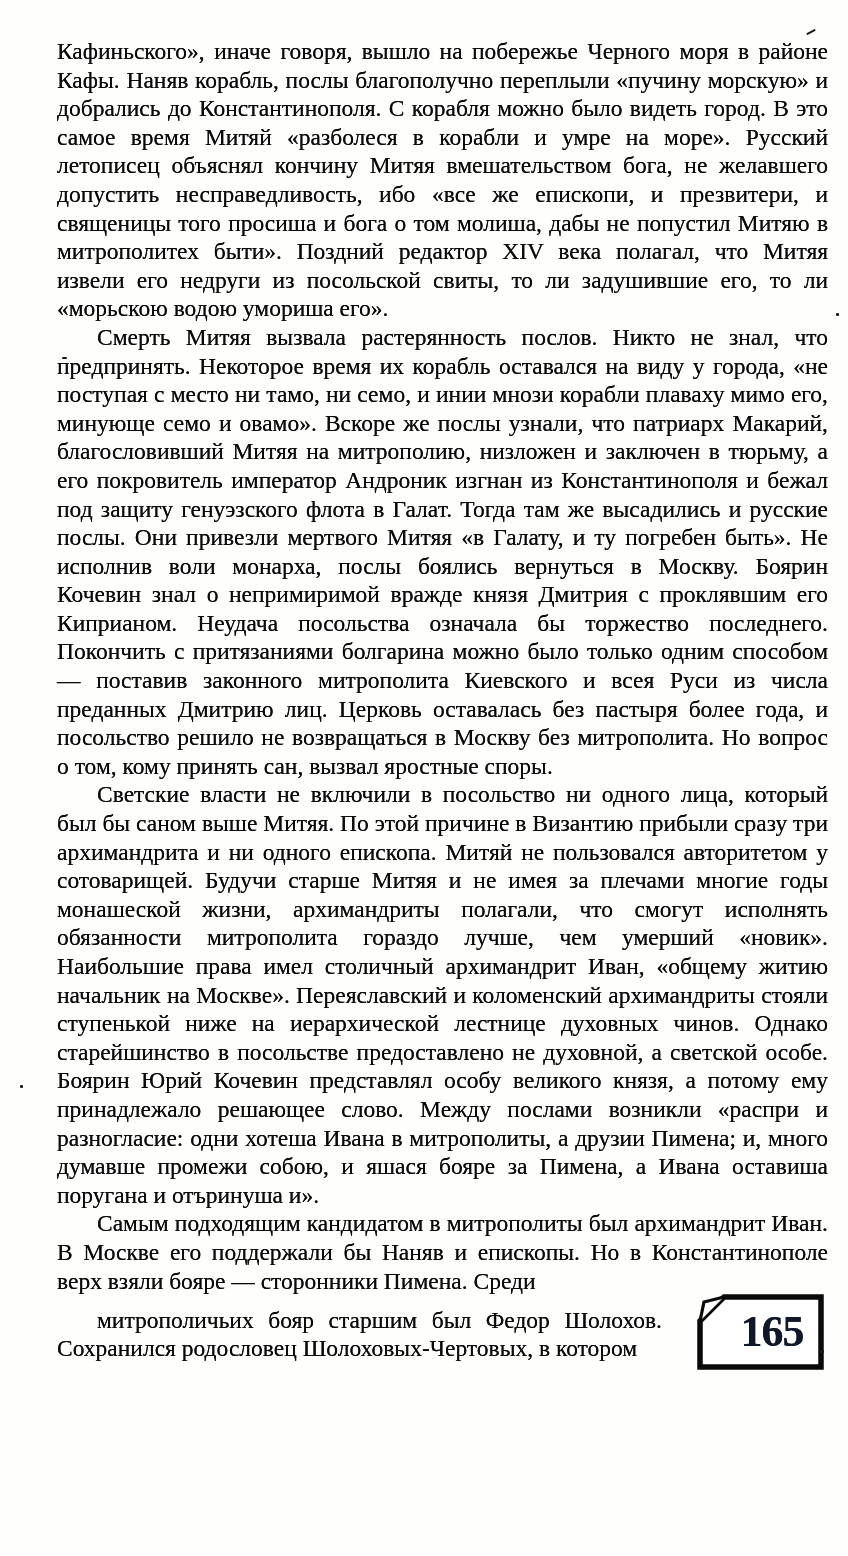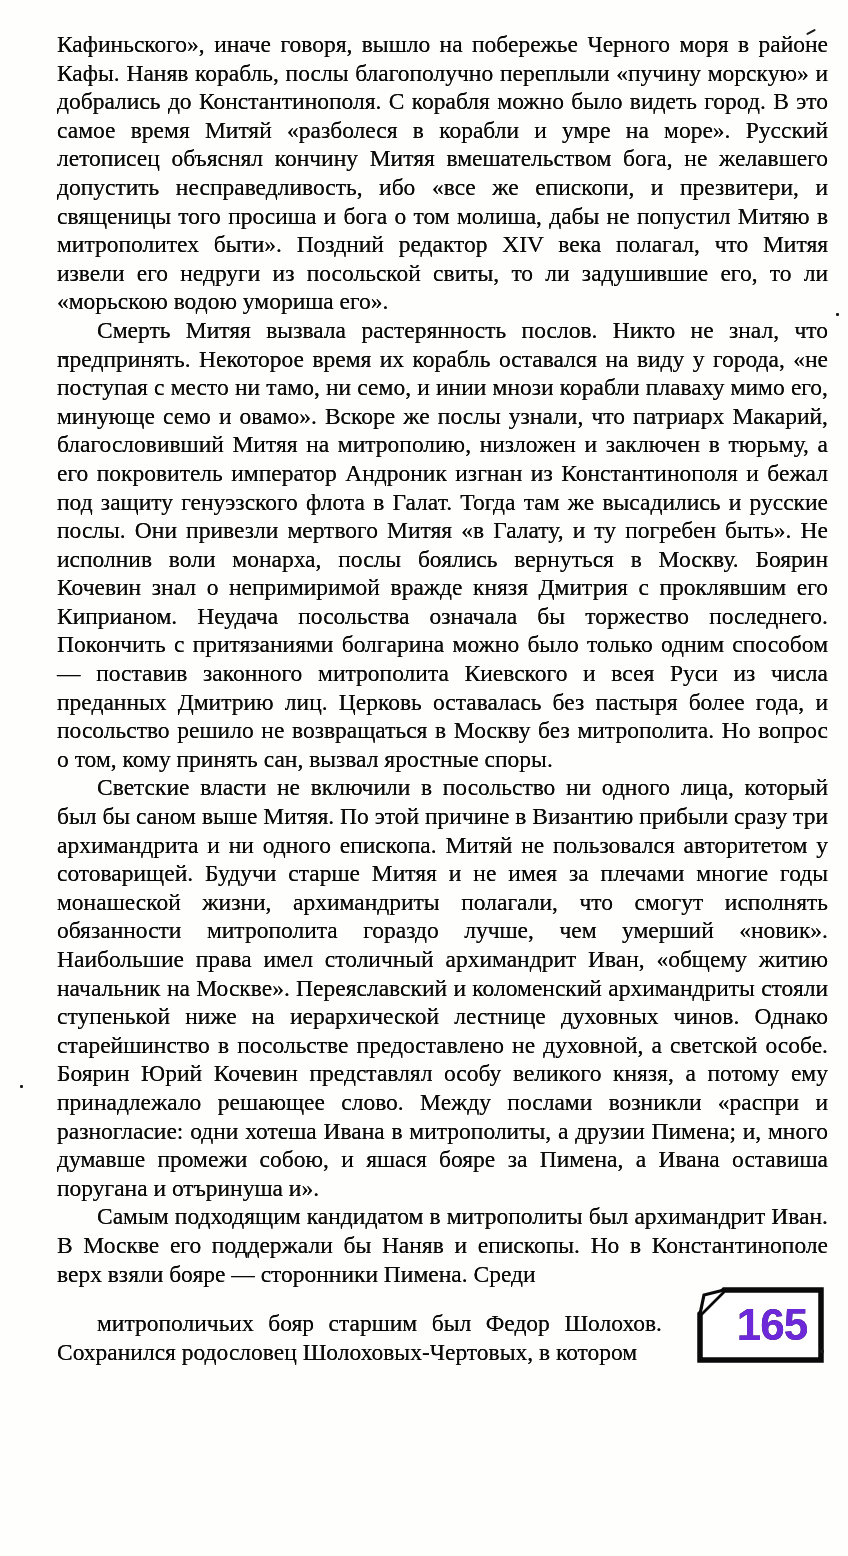--- a/index.html
+++ b/index.html
@@ -10,42 +10,42 @@
   body {
     width: 848px;
     height: 1556px;
     position: relative;
     overflow: hidden;
     background: #fefefd;
   }
   .page {
     position: absolute;
     left: 57px;
-    top: 30px;
+    top: 37px;
     width: 771px;
     font-family: "Liberation Serif", "DejaVu Serif", serif;
     font-size: 23.5px;
     line-height: 28.6px;
     color: #0a0a0a;
     text-align: justify;
     text-shadow: 0 0 0.6px rgba(0,0,0,0.85);
     hyphens: auto;
     -webkit-hyphens: auto;
   }
   .page p {
     margin: 0;
     padding: 0;
     text-indent: 40px;
   }
   .page p.no-indent {
     text-indent: 0;
   }
   .last-row {
     display: flex;
-    align-items: flex-end;
+    align-items: center;
   }
   .closing {
     width: 605px;
     text-indent: 0;
   }
   .pagenum-wrap {
     margin-left: auto;
     position: relative;
     width: 134px;
     height: 82px;
@@ -57,25 +57,25 @@
     left: 0;
     top: 0;
   }
   .pagenum {
     position: absolute;
     left: 28px;
     top: 8px;
     width: 100px;
     height: 68px;
     text-align: center;
-    font-family: Liberation Sans, sans-serif;
+    font-family: Liberation Serif, serif;
     font-weight: 700;
     font-size: 44px;
     line-height: 66px;
-    color: #6d28d9;
+    color: #0f172a;
     letter-spacing: -1px;
     text-indent: 0;
   }
   
   .speck {
     position: absolute;
     background: #1a1a1a;
     border-radius: 1px;
   }
   .speck-tick    { left: 806px; top: 31px;  width: 10px; height: 2px; transform: rotate(-28deg); }

